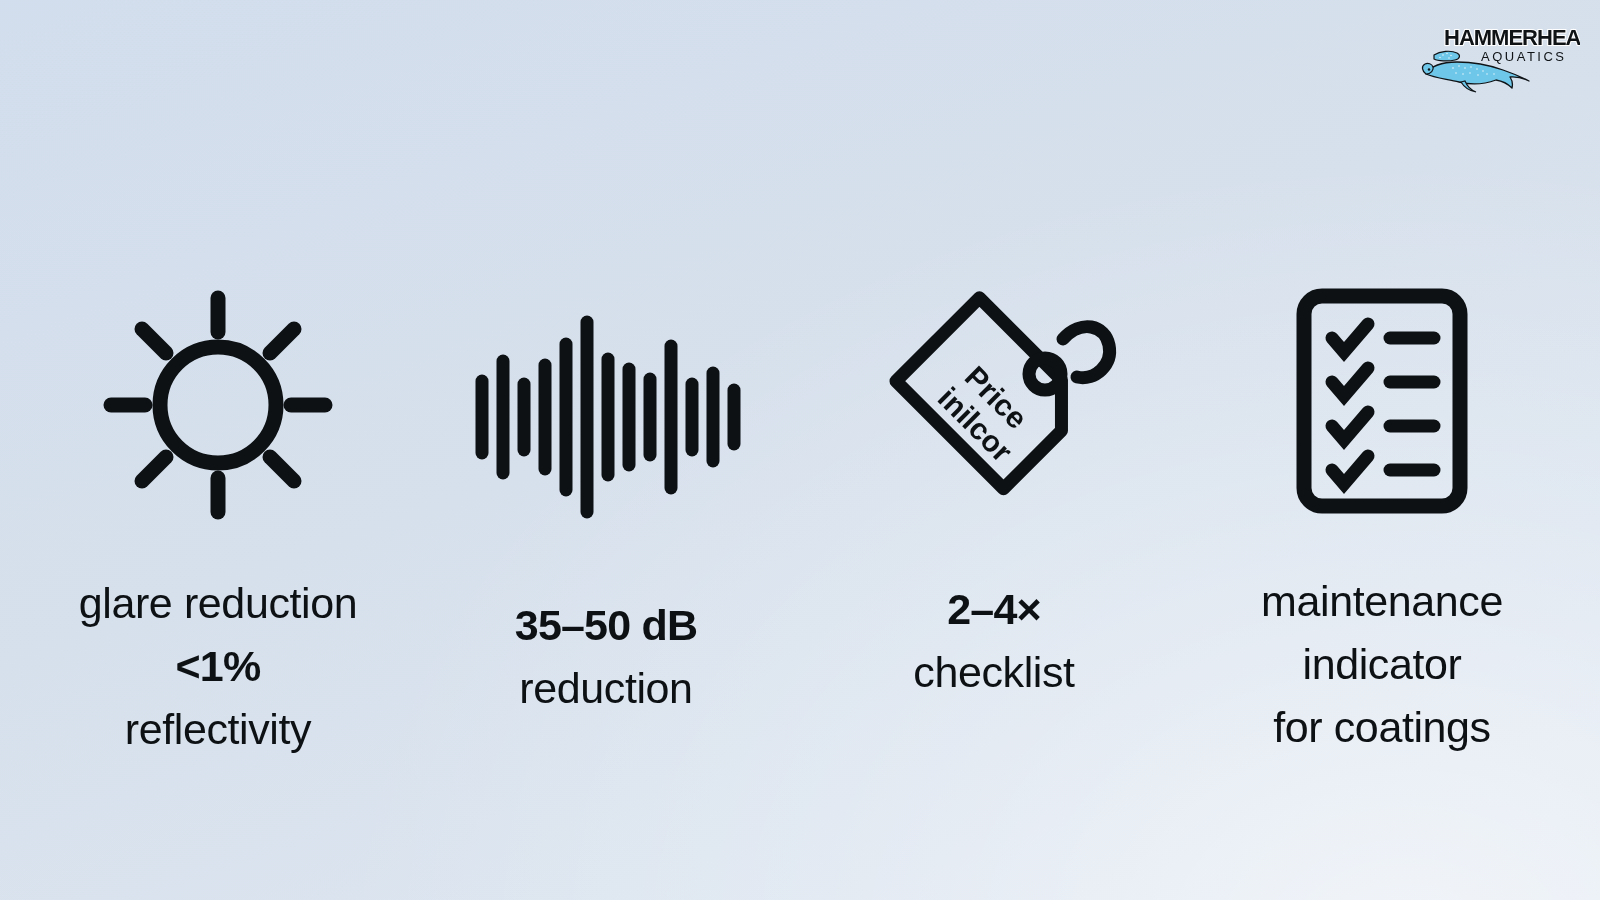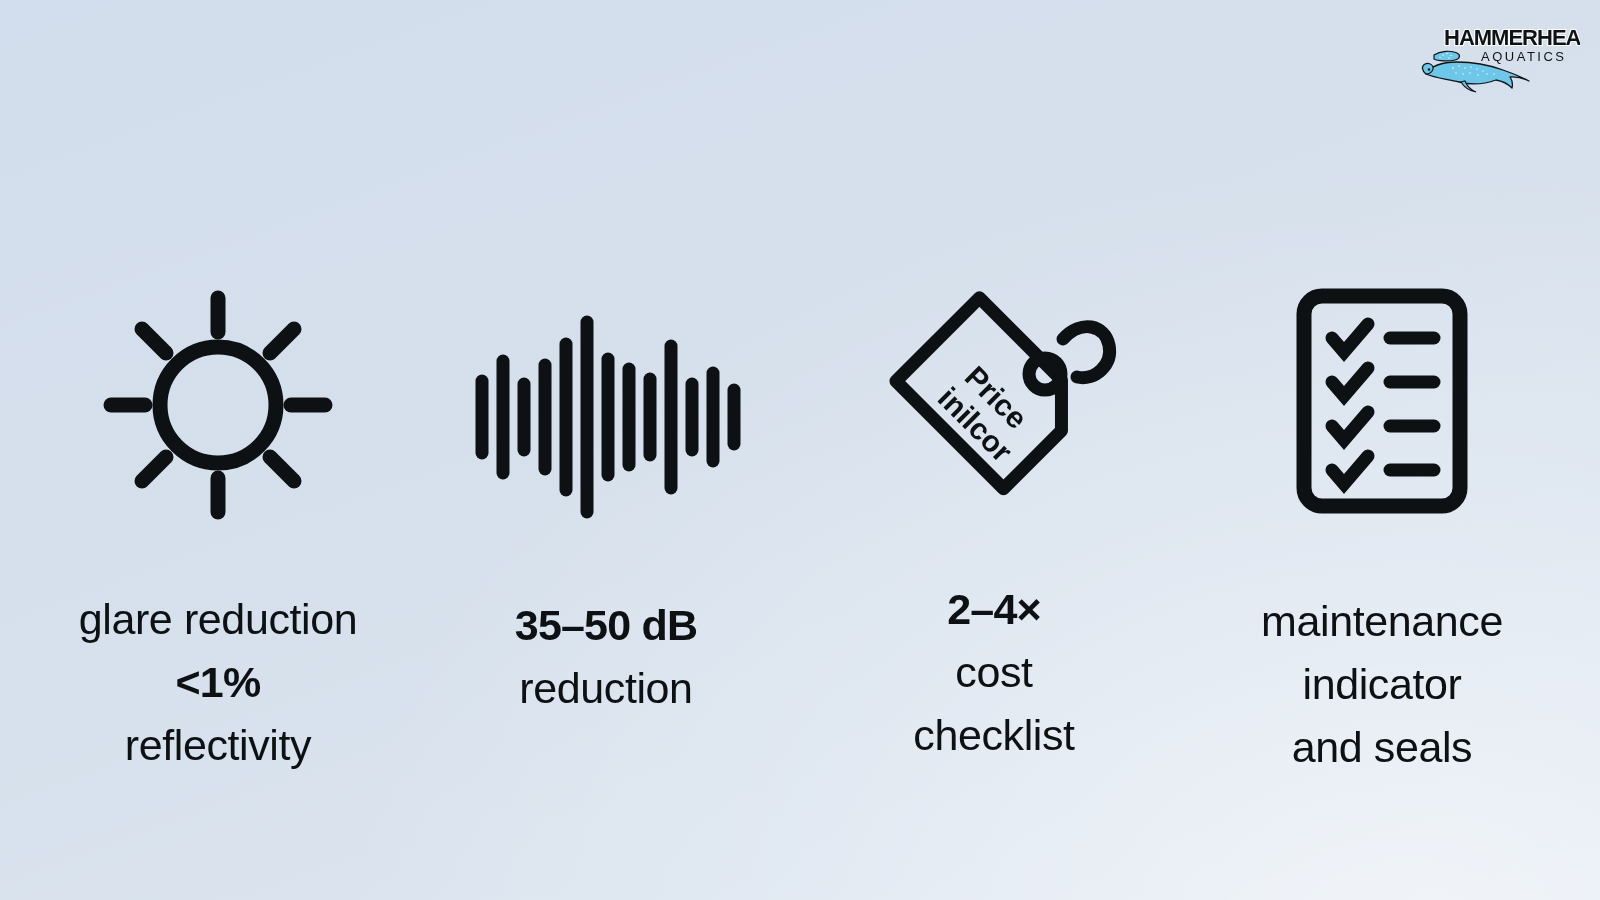--- a/index.html
+++ b/index.html
@@ -85,24 +85,24 @@
   }
   .caption .strong { font-weight: 700; letter-spacing: -0.8px; }
   .caption .line { display: block; }
 
   
   #col-glare .icon-wrap  { margin-top: 240px; }
   #col-noise .icon-wrap  { margin-top: 252px; }
   #col-cost  .icon-wrap  { margin-top: 236px; }
   #col-maint .icon-wrap  { margin-top: 236px; }
 
-  #col-glare .caption { margin-top: 18px; }
+  #col-glare .caption { margin-top: 2px; }
   #col-noise .caption { }
   #col-cost  .caption { }
-  #col-maint .caption { margin-top: 24px; }
+  #col-maint .caption { margin-top: 4px; }
 </style>
 </head>
 <body>
 
 <div id="canvas">
 
   <div id="grain"></div>
 
   <div id="logo">
     <svg viewBox="0 0 350 144" xmlns="http://www.w3.org/2000/svg" aria-hidden="true">
@@ -222,21 +222,20 @@
           <circle cx="178" cy="95" r="16" fill="none" stroke="#0d1114" stroke-width="13"></circle>
 
           <g transform="rotate(45 120 138)">
             <text x="76" y="128" font-family="Liberation Sans, sans-serif" font-size="30" font-weight="700" fill="#0d1114">Price</text>
             <text x="72" y="162" font-family="Liberation Sans, sans-serif" font-size="30" font-weight="700" fill="#0d1114">inilcor</text>
           </g>
         </svg>
       </div>
       <div class="caption">
         <span class="line strong">2–4×</span>
-        <span class="line">cost</span>
         <span class="line">checklist</span>
       </div>
     </div>
 
     <div class="col" id="col-maint">
       <div class="icon-wrap">
         <svg width="180" height="230" viewBox="0 0 180 230" xmlns="http://www.w3.org/2000/svg" aria-hidden="true">
           <rect x="12" y="10" width="156" height="210" rx="18" ry="18" fill="none" stroke="#0d1114" stroke-width="15"></rect>
           <g stroke="#0d1114" stroke-width="13" stroke-linecap="round" fill="none">
 
@@ -250,18 +249,18 @@
             <line x1="98" y1="140" x2="142" y2="140"></line>
 
             <polyline points="40,184 52,198 76,170"></polyline>
             <line x1="98" y1="184" x2="142" y2="184"></line>
           </g>
         </svg>
       </div>
       <div class="caption">
         <span class="line">maintenance</span>
         <span class="line">indicator</span>
-        <span class="line">and seals</span>
+        <span class="line">for coatings</span>
       </div>
     </div>
 
   </div>
 </div>
 
 </body></html>

